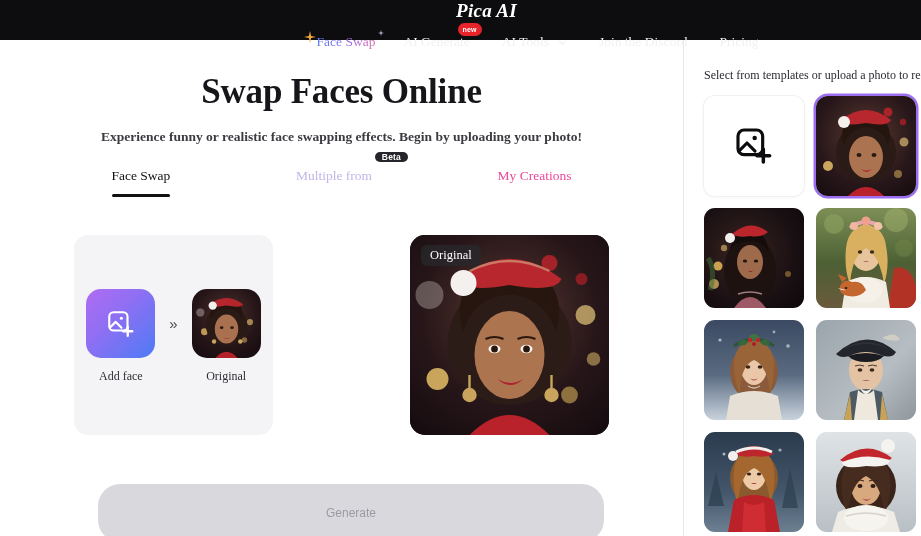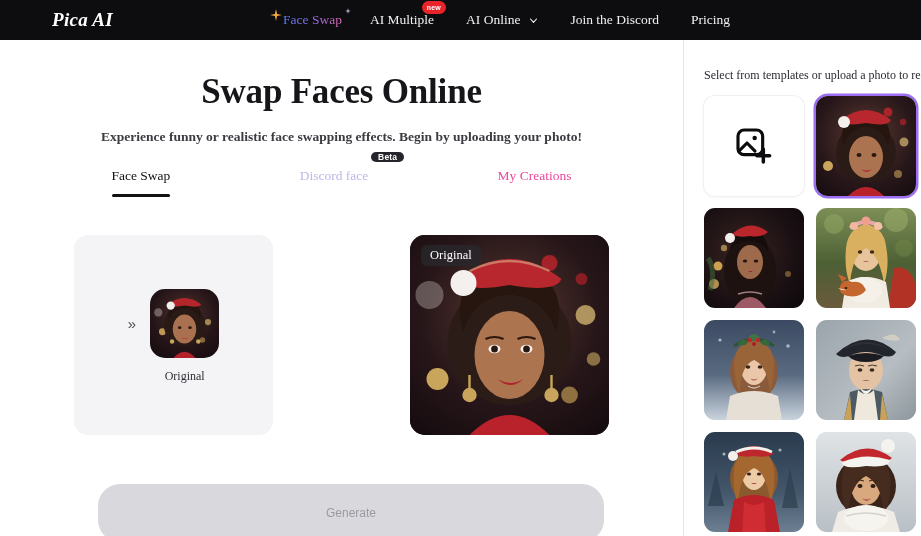--- a/index.html
+++ b/index.html
@@ -11,20 +11,21 @@
   }
   .app { position: relative; width: 921px; height: 536px; overflow: hidden; }
 
   
   .header {
     position: absolute; top: 0; left: 0;
     width: 921px; height: 40px;
     background: #0d0d0f;
     display: flex; align-items: center;
     z-index: 20;
+    flex-direction: column;
   }
   .logo {
     margin-left: 52px;
     color: #ffffff;
     font-size: 19px;
     font-style: italic;
     font-weight: 700;
     letter-spacing: .3px;
     white-space: nowrap;
   }
@@ -285,26 +286,26 @@
         <svg class="sparkle-main" viewBox="0 0 24 24">
           <path d="M12 0 L14.2 9.8 L24 12 L14.2 14.2 L12 24 L9.8 14.2 L0 12 L9.8 9.8 Z" fill="#f4a93c"></path>
         </svg>
         <span class="nav-gradient-text">Face Swap</span>
         <svg class="sparkle-small" viewBox="0 0 24 24">
           <path d="M12 0 L14.2 9.8 L24 12 L14.2 14.2 L12 24 L9.8 14.2 L0 12 L9.8 9.8 Z" fill="#d8cdf0"></path>
         </svg>
       </div>
 
       <div class="nav-item">
-        <span>AI Multiple</span>
+        <span>AI Generate</span>
         <span class="badge-new">new</span>
       </div>
 
       <div class="nav-item">
-        <span>AI Online</span>
+        <span>AI Tools</span>
         <svg class="chev" viewBox="0 0 24 24">
           <path d="M4 8 L12 17 L20 8" fill="none" stroke="#f1f1f3" stroke-width="3" stroke-linecap="round" stroke-linejoin="round"></path>
         </svg>
       </div>
 
       <div class="nav-item">
         <span>Join the Discord</span>
       </div>
 
       <div class="nav-item">
@@ -318,33 +319,44 @@
 
     <h1 class="page-title">Swap Faces Online</h1>
     <p class="page-sub">Experience funny or realistic face swapping effects. Begin by uploading your photo!</p>
 
     <div class="tabs">
       <div class="tab active">
         <span>Face Swap</span>
         <span class="tab-underline"></span>
       </div>
       <div class="tab muted">
-        <span>Discord face</span>
+        <span>Multiple from</span>
         <span class="badge-beta">Beta</span>
       </div>
       <div class="tab">
         <span>My Creations</span>
       </div>
     </div>
 
     <div class="workspace">
 
       <div class="faces-panel">
         <div class="face-row">
 
+          <div class="face-slot">
+            <div class="add-face-tile">
+              <svg width="30" height="30" viewBox="0 0 24 24">
+                <rect x="2.6" y="2.6" width="14.6" height="14.6" rx="3.4" fill="none" stroke="#ffffff" stroke-width="1.7"></rect>
+                <circle cx="12.3" cy="7.4" r="1.25" fill="#ffffff"></circle>
+                <path d="M3.6 14.4 L7.7 10.3 L12.4 15" fill="none" stroke="#ffffff" stroke-width="1.7" stroke-linecap="round" stroke-linejoin="round"></path>
+                <path d="M17.4 14.2 V21.4 M13.8 17.8 H21" stroke="#ffffff" stroke-width="1.9" stroke-linecap="round"></path>
+              </svg>
+            </div>
+            <div class="face-label">Add face</div>
+          </div>
 
           <div class="arrow-sep">»</div>
 
           <div class="face-slot">
             <div class="orig-tile">
               <svg class="art" viewBox="0 0 100 100" preserveAspectRatio="xMidYMid slice">
                 <defs>
                   <radialGradient id="ogbg" cx="50%" cy="38%" r="78%">
                     <stop offset="0%" stop-color="#50322c"></stop>
                     <stop offset="60%" stop-color="#241418"></stop>

